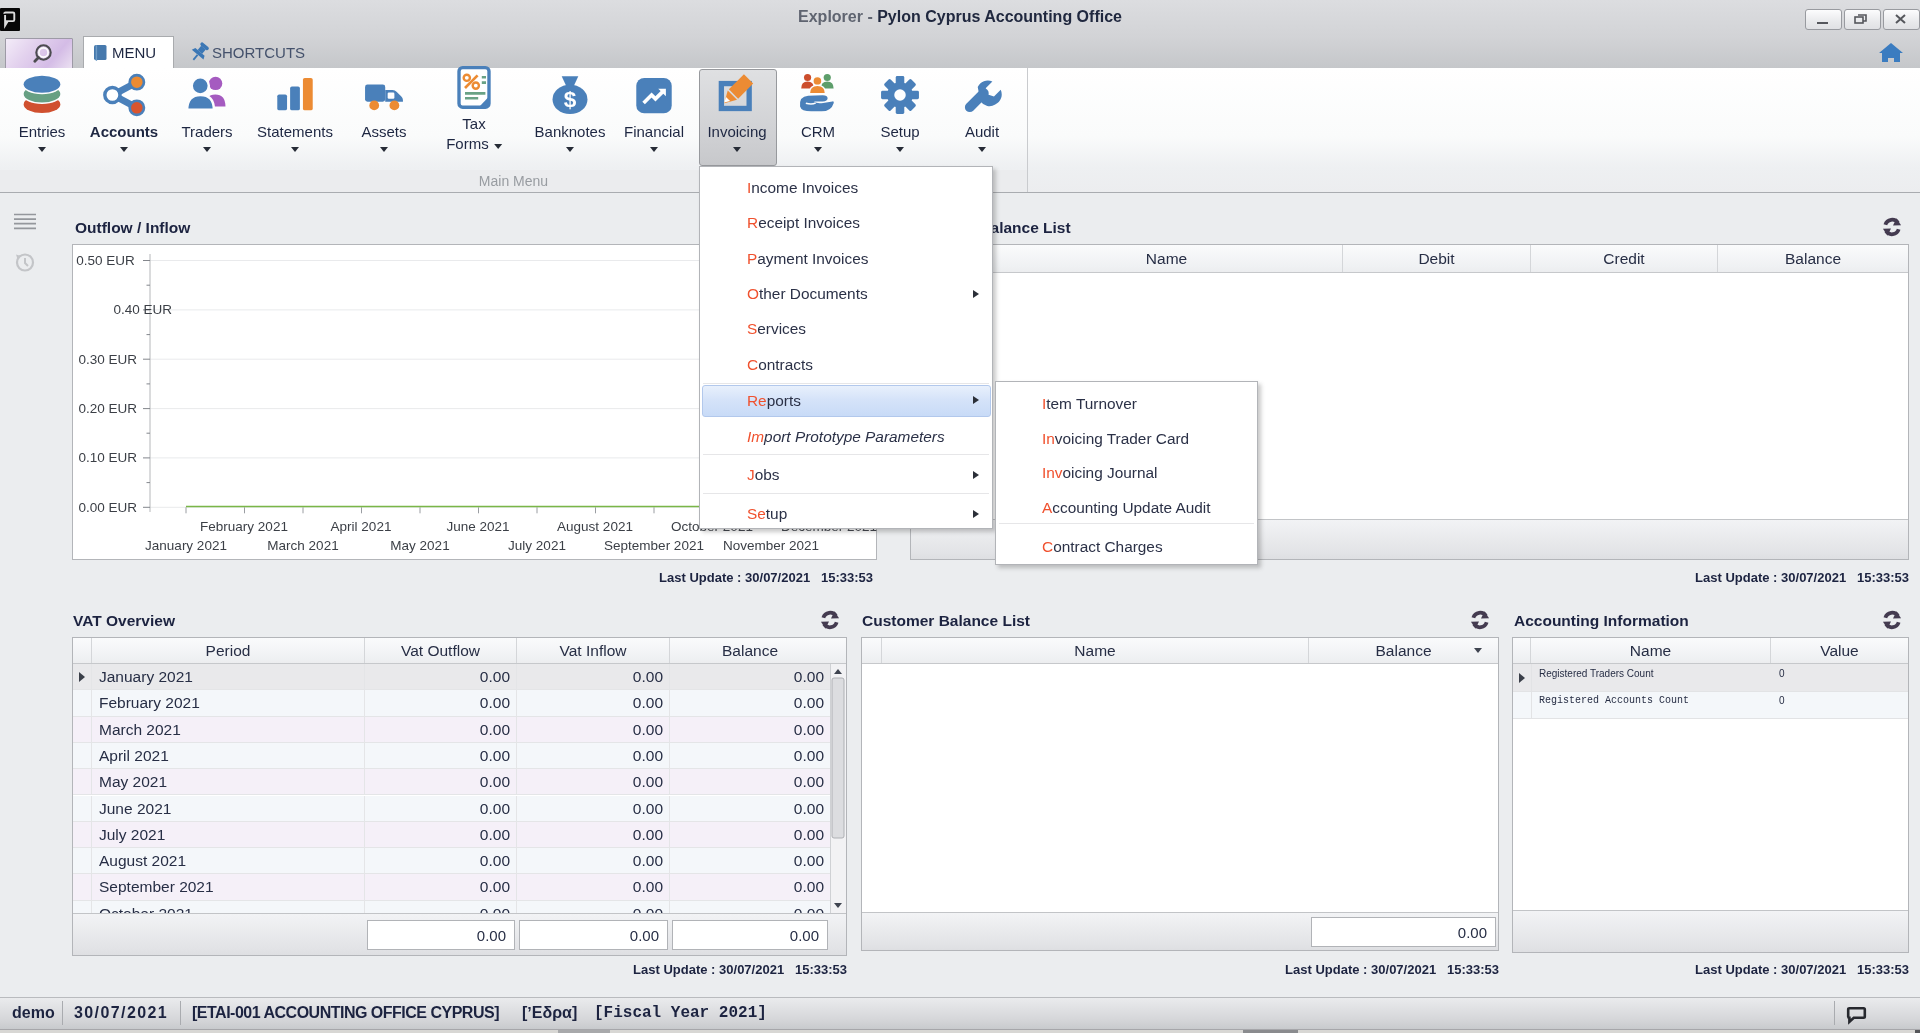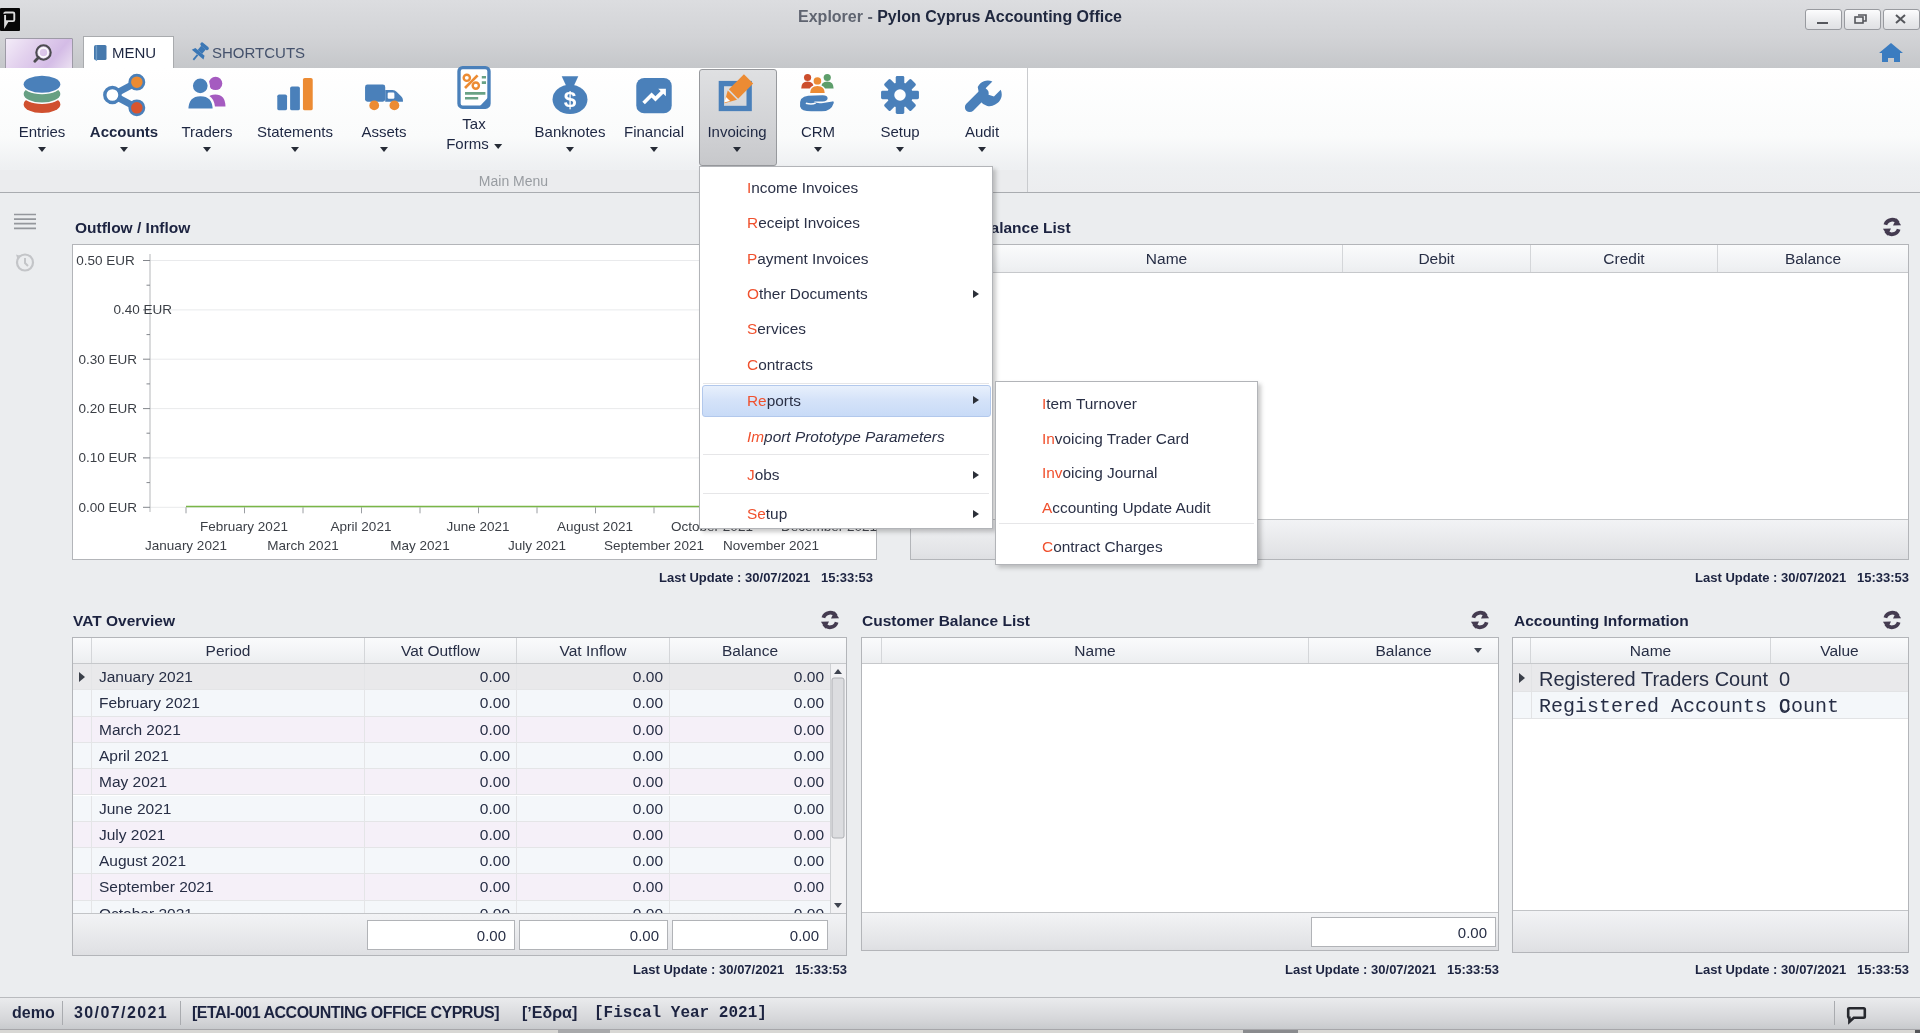--- a/index.html
+++ b/index.html
@@ -37,21 +37,21 @@
 #invbtn{left:699px;top:69px;width:76px;height:95px;border:1px solid #97999d;border-radius:3px;
   background:linear-gradient(#dfe0e2,#cfd0d3 70%,#c7c8cb);}
 
 #content{left:0;top:193px;width:1920px;height:804px;background:#ebedef;}
 .ptitle{font-size:15.5px;font-weight:bold;color:#1c2340;white-space:nowrap;}
 .lastupd{font-size:13px;font-weight:bold;color:#1c2340;white-space:nowrap;}
 .tbl{border:1px solid #b3b5b9;background:#fff;box-sizing:border-box;}
 .thead{background:linear-gradient(#fafbfc,#eff1f3 80%,#ecedef);border-bottom:1px solid #c6c8cb;box-sizing:border-box;}
 .th{position:absolute;top:0;height:100%;box-sizing:border-box;border-right:1px solid #d4d6d9;
   font-size:15.5px;color:#272e45;text-align:center;}
-.cell{position:absolute;font-size:20px;color:#272e45;white-space:nowrap;}
+.cell{position:absolute;font-size:10px;color:#272e45;white-space:nowrap;}
 .tfoot{background:linear-gradient(#f2f3f5,#e2e3e6 85%,#dedfe2);border-top:1px solid #c2c4c7;box-sizing:border-box;}
 .totbox{position:absolute;background:#fff;border:1px solid #b1b3b7;box-sizing:border-box;
   font-size:15px;color:#272e45;text-align:right;}
 .rowsel{position:absolute;width:0;height:0;border-top:5px solid transparent;
   border-bottom:5px solid transparent;border-left:6px solid #3a3f49;}
 .ylab{left:74px;width:63px;text-align:right;font-size:13.5px;color:#3b3f46;}
 .xlab{transform:translateX(-50%);font-size:13.5px;color:#3b3f46;white-space:nowrap;}
 .vrow{position:absolute;left:0;width:757px;height:26.3px;box-sizing:border-box;border-bottom:1px solid #e4e5e7;}
 .vrow div{position:absolute;top:0;height:100%;box-sizing:border-box;border-right:1px solid #e4e5e7;
   font-size:15.5px;color:#272e45;line-height:25px;white-space:nowrap;}

